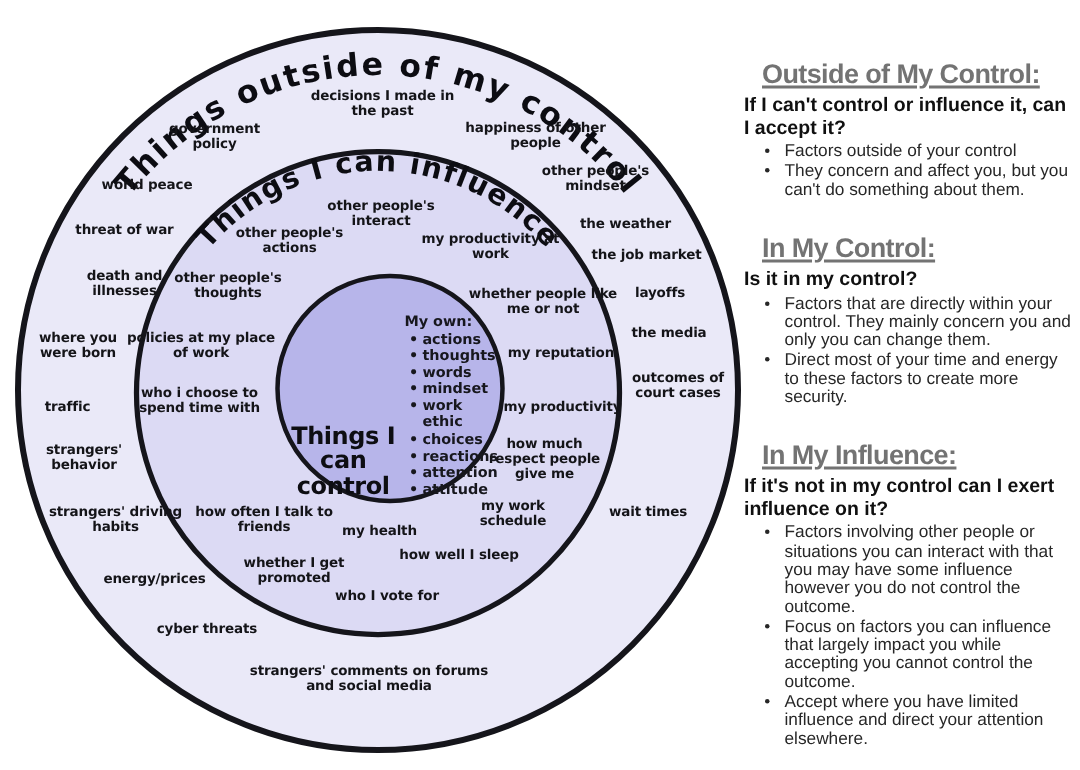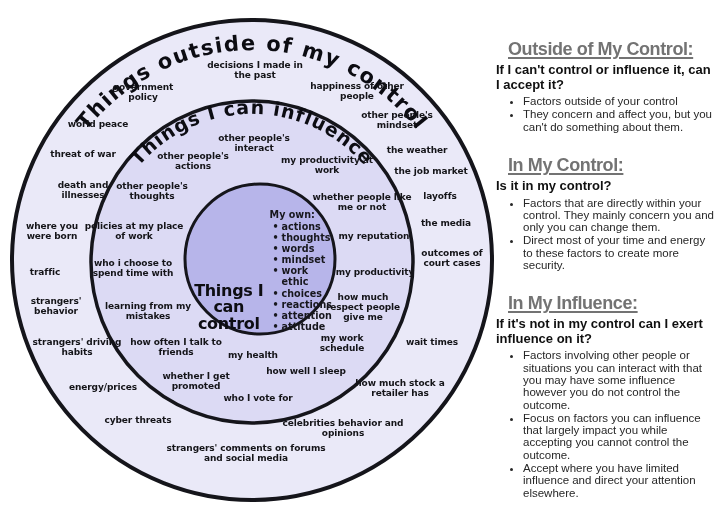--- a/index.html
+++ b/index.html
@@ -79,35 +79,32 @@
     <div class="lbl" style="left:83px;top:190px;width:68px">death and illnesses</div>
     <div class="lbl" style="left:440px;top:196px;width:70px">layoffs</div>
     <div class="lbl" style="left:52px;top:231px;width:68px">where you were born</div>
     <div class="lbl" style="left:446px;top:223px;width:70px">the media</div>
     <div class="lbl" style="left:45px;top:272px;width:60px">traffic</div>
     <div class="lbl" style="left:56px;top:306px;width:75px">strangers' behavior</div>
     <div class="lbl" style="left:452px;top:258px;width:90px">outcomes of court cases</div>
     <div class="lbl" style="left:77px;top:347px;width:90px">strangers' driving habits</div>
     <div class="lbl" style="left:432px;top:342px;width:80px">wait times</div>
     <div class="lbl" style="left:103px;top:387px;width:110px">energy/prices</div>
-    <div class="lbl" style="left:400px;top:388px;width:105px">how much stock a retailer has</div>
     <div class="lbl" style="left:138px;top:420px;width:100px">cyber threats</div>
-    <div class="lbl" style="left:343px;top:428px;width:122px">celebrities behavior and opinions</div>
     <div class="lbl" style="left:246px;top:453px;width:165px">strangers' comments on forums and social media</div>
 
     <div class="lbl" style="left:254px;top:143px;width:92px">other people's interact</div>
     <div class="lbl" style="left:193px;top:161px;width:85px">other people's actions</div>
     <div class="lbl" style="left:327px;top:165px;width:95px">my productivity at work</div>
     <div class="lbl" style="left:152px;top:191px;width:92px">other people's thoughts</div>
     <div class="lbl" style="left:362px;top:202px;width:110px">whether people like me or not</div>
     <div class="lbl" style="left:134px;top:231px;width:100px">policies at my place of work</div>
     <div class="lbl" style="left:374px;top:236px;width:110px">my reputation</div>
     <div class="lbl" style="left:133px;top:268px;width:110px">who i choose to spend time with</div>
     <div class="lbl" style="left:375px;top:272px;width:120px">my productivity</div>
-    <div class="lbl" style="left:148px;top:311px;width:105px">learning from my mistakes</div>
     <div class="lbl" style="left:363px;top:307px;width:88px">how much respect people give me</div>
     <div class="lbl" style="left:176px;top:347px;width:100px">how often I talk to friends</div>
     <div class="lbl" style="left:342px;top:343px;width:70px">my work schedule</div>
     <div class="lbl" style="left:196px;top:381px;width:90px">whether I get promoted</div>
     <div class="lbl" style="left:253px;top:355px;width:80px">my health</div>
     <div class="lbl" style="left:306px;top:371px;width:110px">how well I sleep</div>
     <div class="lbl" style="left:258px;top:398px;width:100px">who I vote for</div>
 
     <div class="center-box">
       <div class="c-title">Things I can control</div>

